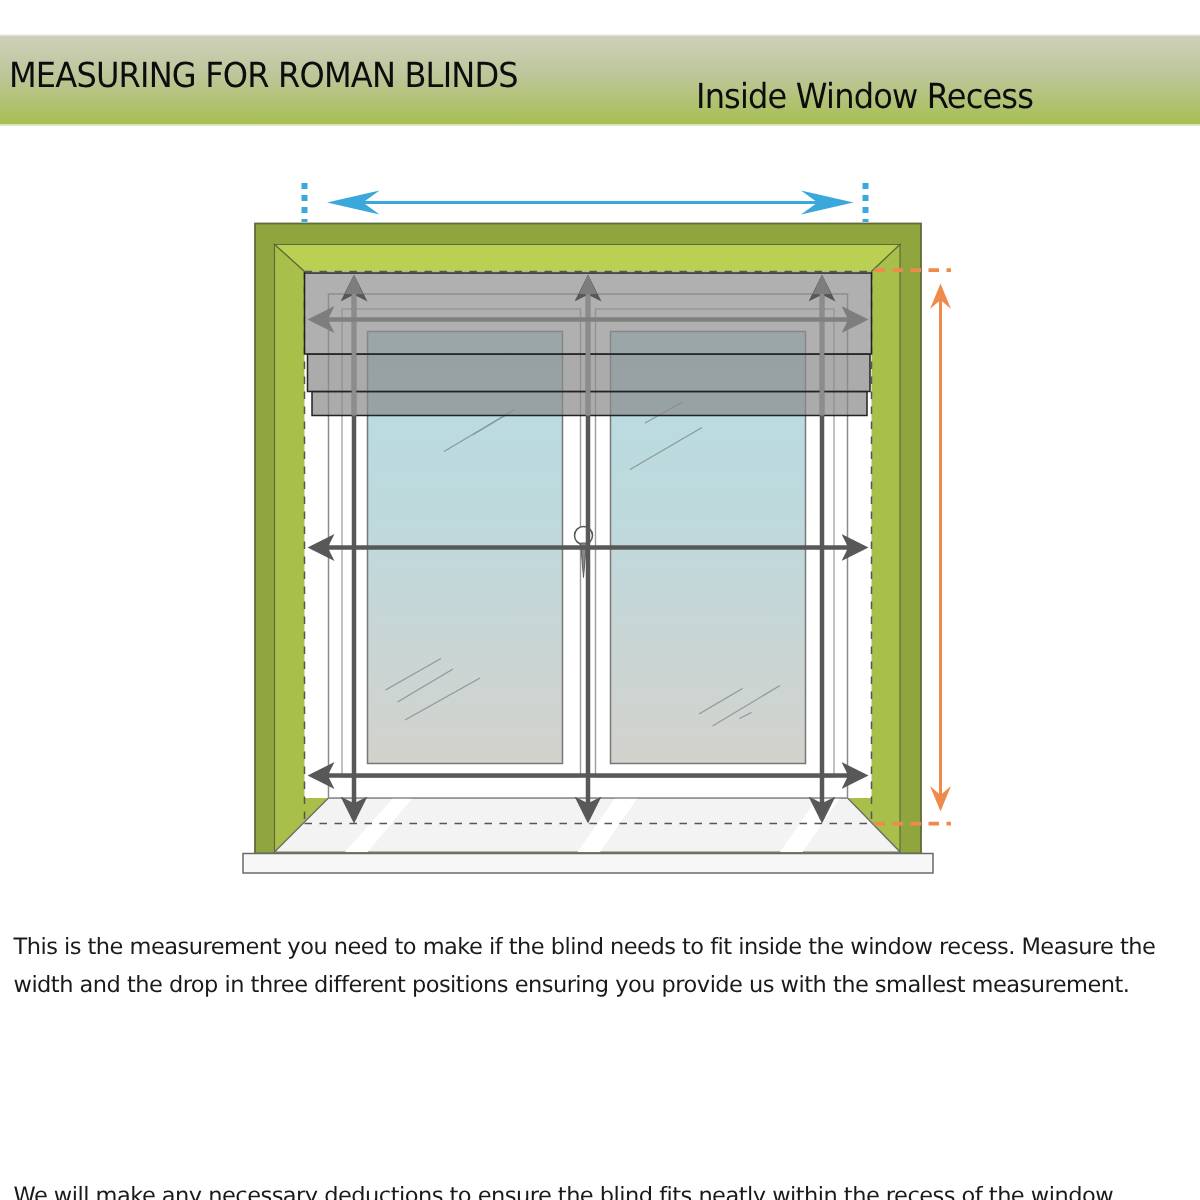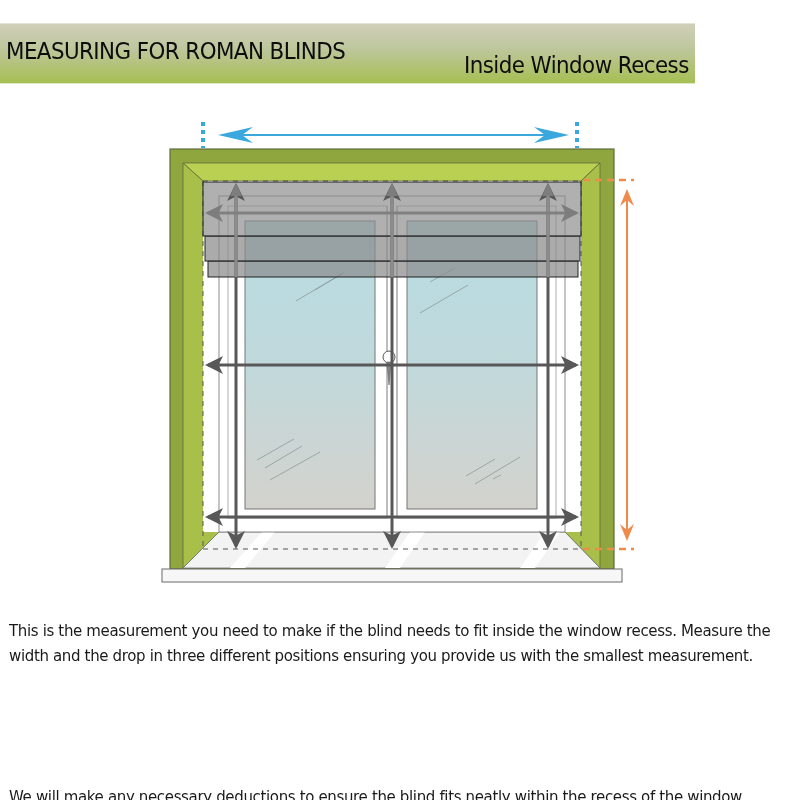--- a/index.html
+++ b/index.html
@@ -1,18 +1,18 @@
 <!DOCTYPE html>
 <html><head>
 <meta charset="utf-8">
 <style>
   html, body { margin: 0; padding: 0; background: #ffffff; }
   body { width: 800px; height: 800px; position: relative; overflow: hidden;
          font-family: "DejaVu Sans", "Liberation Sans", sans-serif; color: #111; }
-  .banner { position: absolute; left: 0; top: 23px; width: 695px; height: 59px;
+  .banner { position: absolute; left: 0; top: 23px; width: 800px; height: 59px;
             background: linear-gradient(to bottom, #cfcfb9 0%, #bcc699 45%, #a6bf52 100%);
             border-top: 1px solid #e3e3d6; border-bottom: 1px solid #dfe8c6; }
   .banner-title { position: absolute; left: 6px; top: 14px; font-size: 23px;
                   letter-spacing: -0.6px; transform: scaleX(0.93); transform-origin: left center;
                   white-space: nowrap; color: #0d0d0d; }
   .banner-sub { position: absolute; left: 464px; top: 28px; font-size: 23px;
                 letter-spacing: -0.6px; transform: scaleX(0.93); transform-origin: left center;
                 white-space: nowrap; color: #0d0d0d; }
   .diagram { position: absolute; left: 0; top: 0; width: 800px; height: 600px; }
   .para { position: absolute; left: 9px; width: 790px; font-size: 15px; line-height: 25px;

